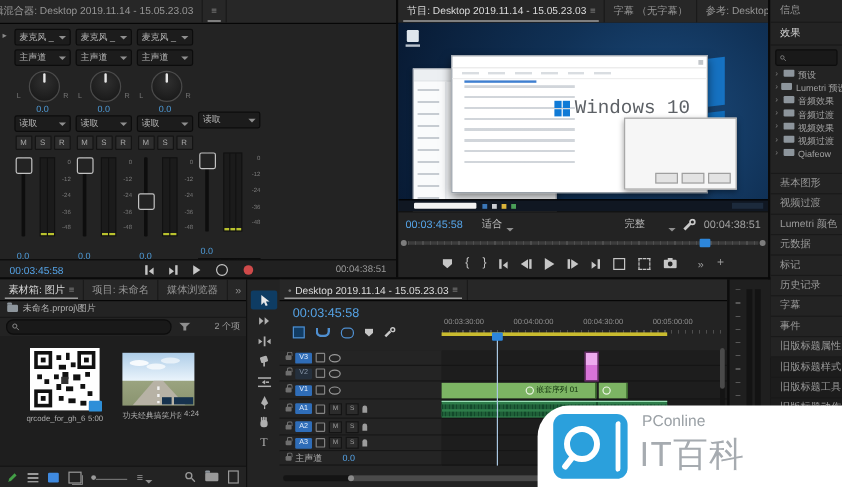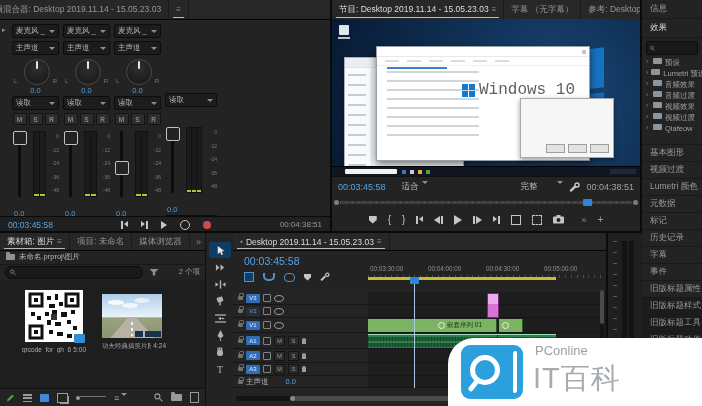--- a/index.html
+++ b/index.html
@@ -46,21 +46,21 @@
   .namerow{display:flex;align-items:center;gap:2px;height:11px;}
   .tid{font-size:6.5px;color:#9a9a9a;width:9px;}
   .tname{flex:1;background:#191919;border:1px solid #0c0c0c;font-size:7px;color:#c2c2c2;
          text-align:center;line-height:9px;height:9px;overflow:hidden;white-space:nowrap;}
   
   .tri-r{width:0;height:0;border-left:6px solid #c6c6c6;border-top:4px solid transparent;border-bottom:4px solid transparent;}
   .tri-l{width:0;height:0;border-right:6px solid #c6c6c6;border-top:4px solid transparent;border-bottom:4px solid transparent;}
   .tri-r.sm{border-left-width:4px;border-top-width:3px;border-bottom-width:3px;}
   .tri-l.sm{border-right-width:4px;border-top-width:3px;border-bottom-width:3px;}
   .vbar{width:2px;height:8px;background:#c6c6c6;}
-  .ic{display:flex;align-items:flex-start;gap:1px;}
+  .ic{display:flex;align-items:flex-end;gap:1px;}
   .ring{width:8px;height:8px;border:1.5px solid #c6c6c6;border-radius:50%;}
   .rec{width:8px;height:8px;border-radius:50%;background:#cf4a4a;}
   .pent{width:8px;height:8px;background:#c6c6c6;clip-path:polygon(0 0,100% 0,100% 55%,50% 100%,0 55%);}
   .sq{width:8px;height:8px;border:1px solid #c6c6c6;}
   
   .side-row{height:18px;display:flex;align-items:center;padding-left:8px;font-size:8.5px;color:#9a9a9a;
             border-bottom:1px solid #191919;}
   .tree-row{height:11px;display:flex;align-items:flex-start;gap:3px;padding-left:4px;font-size:7.5px;
             color:#a2a2a2;white-space:nowrap;overflow:hidden;}
   .chev{color:#7a7a7a;font-size:7px;width:4px;}

